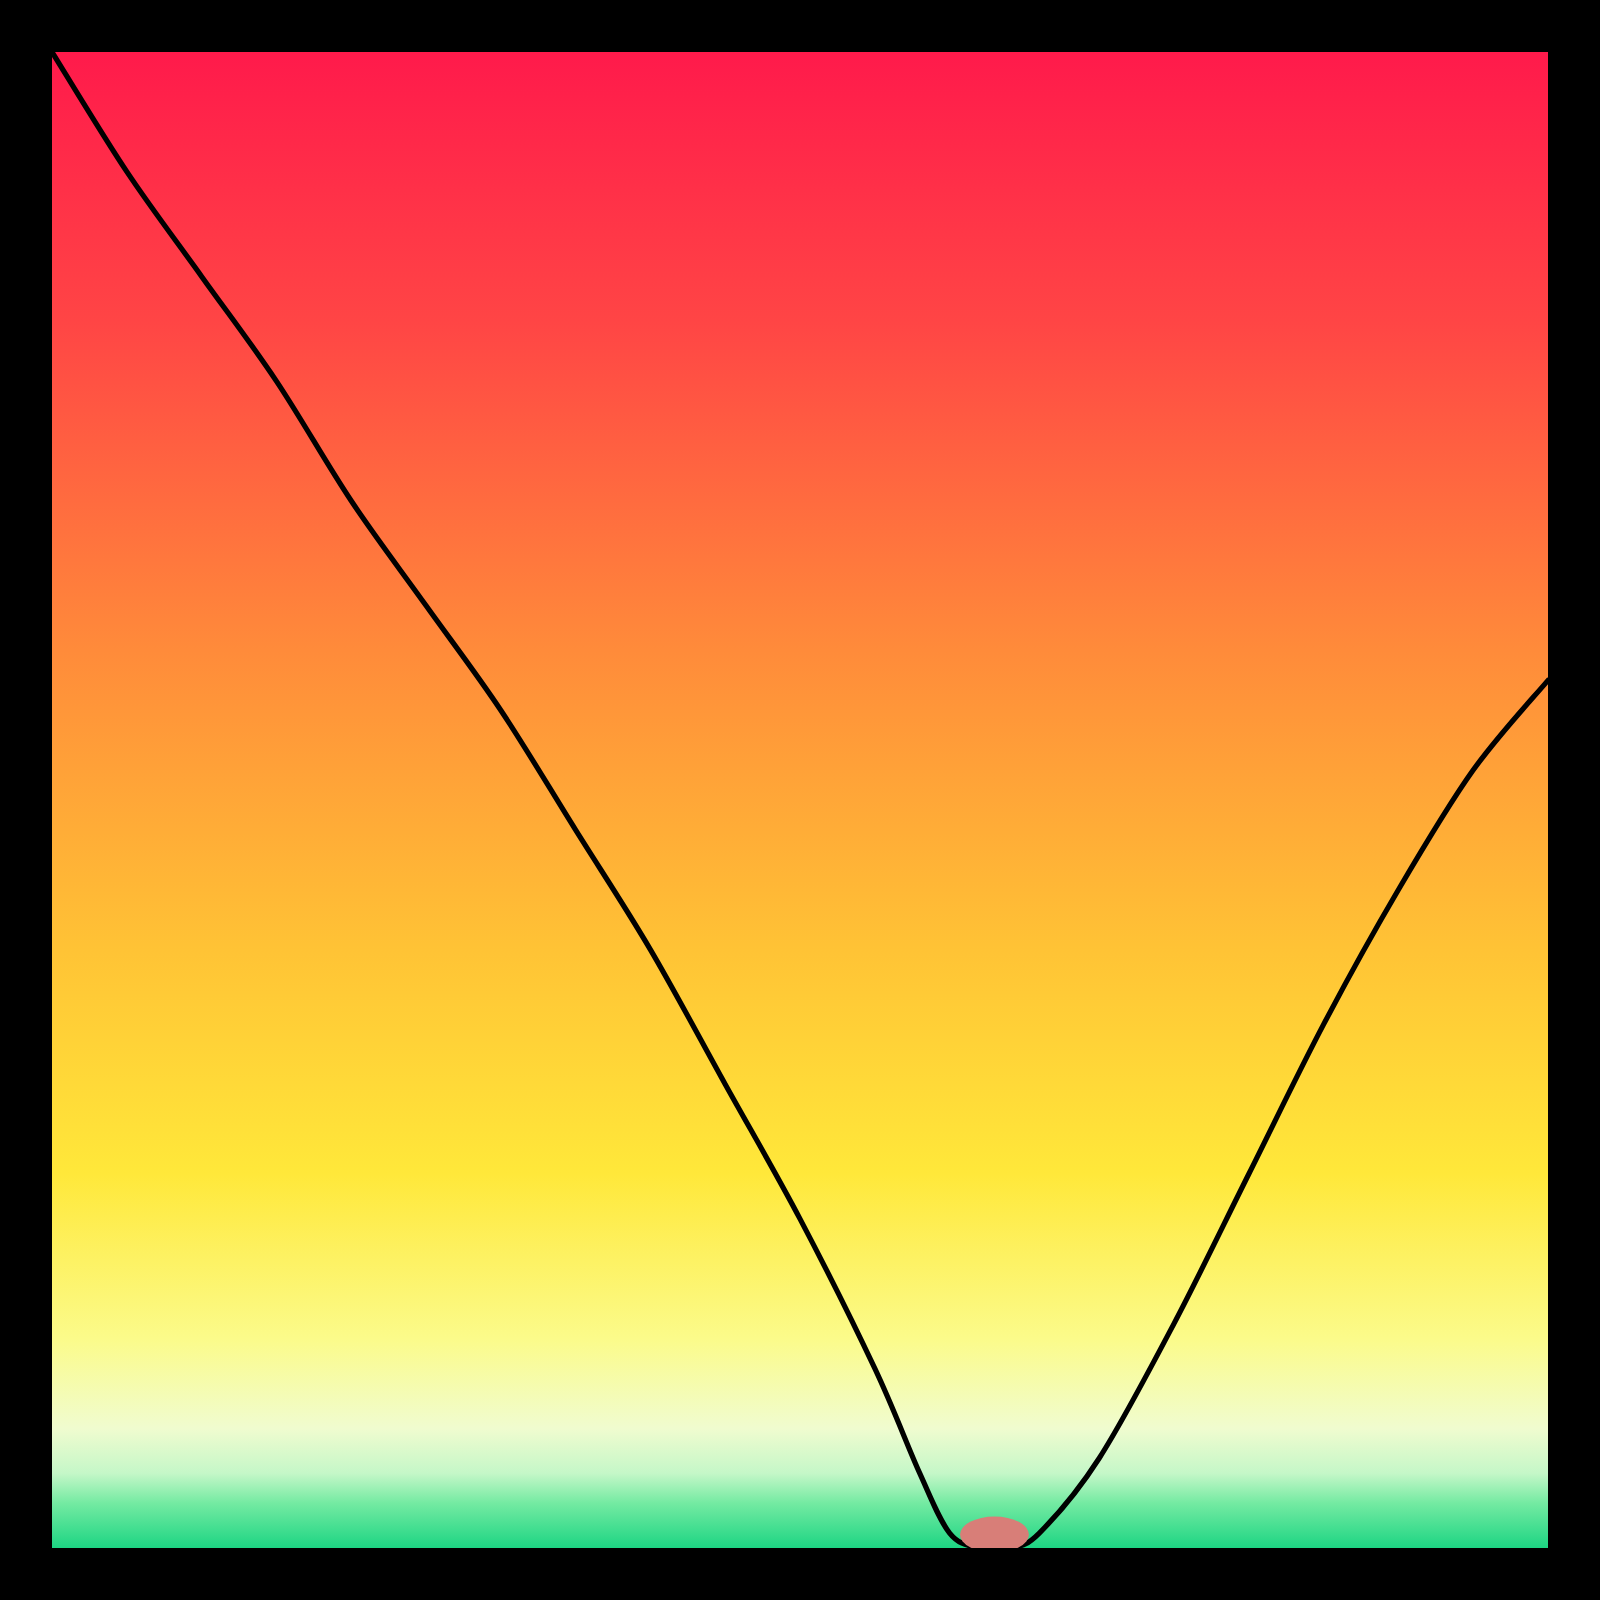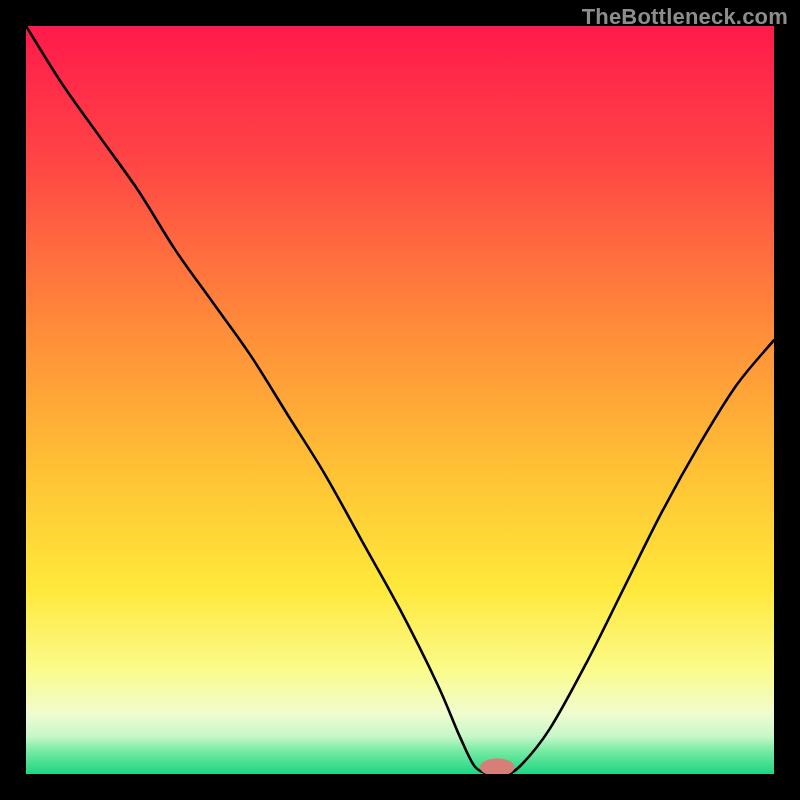--- a/index.html
+++ b/index.html
@@ -34,21 +34,20 @@
     top: 26px;
     width: 748px;
     height: 748px;
     display: block;
   }
 </style>
 </head>
 <body>
 
 <div class="frame">
-  <div class="watermark">TheBottleneck.com</div>
   <svg class="plot" viewBox="0 0 100 100" preserveAspectRatio="none">
     <defs>
       <linearGradient id="bg-grad" x1="0" y1="0" x2="0" y2="1">
           <stop offset="0%" stop-color="#ff1a4b"></stop>
           <stop offset="18%" stop-color="#ff4545"></stop>
           <stop offset="40%" stop-color="#ff8b3a"></stop>
           <stop offset="60%" stop-color="#ffc335"></stop>
           <stop offset="75%" stop-color="#ffe83a"></stop>
           <stop offset="86%" stop-color="#fbfb8a"></stop>
           <stop offset="92%" stop-color="#f0fccf"></stop>

